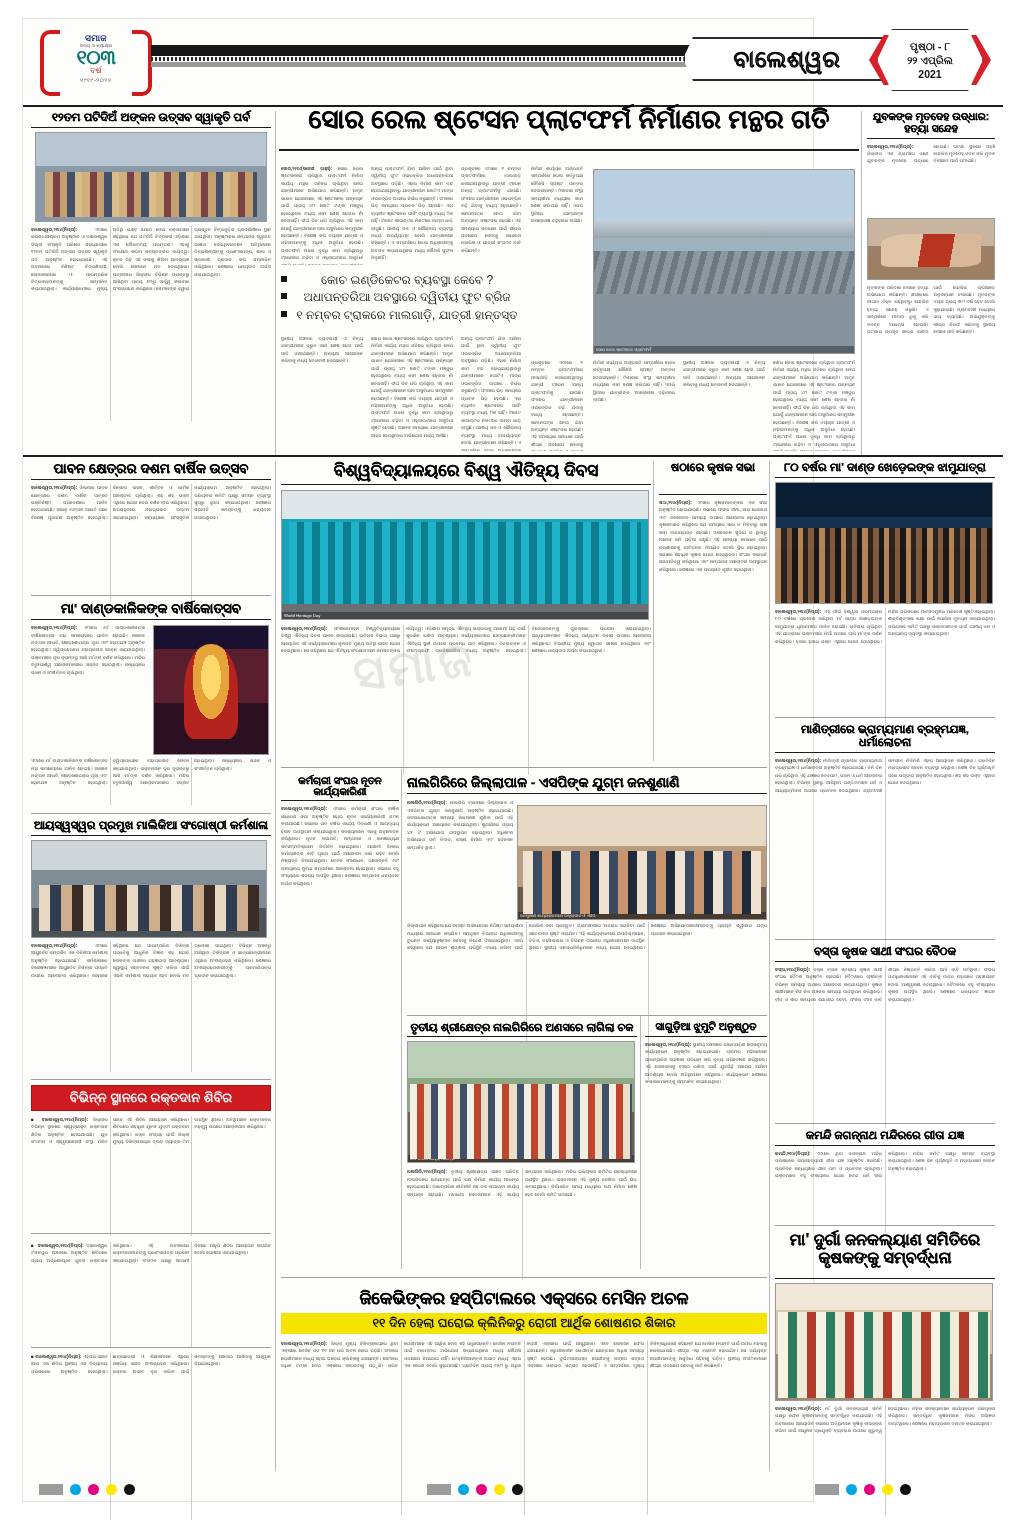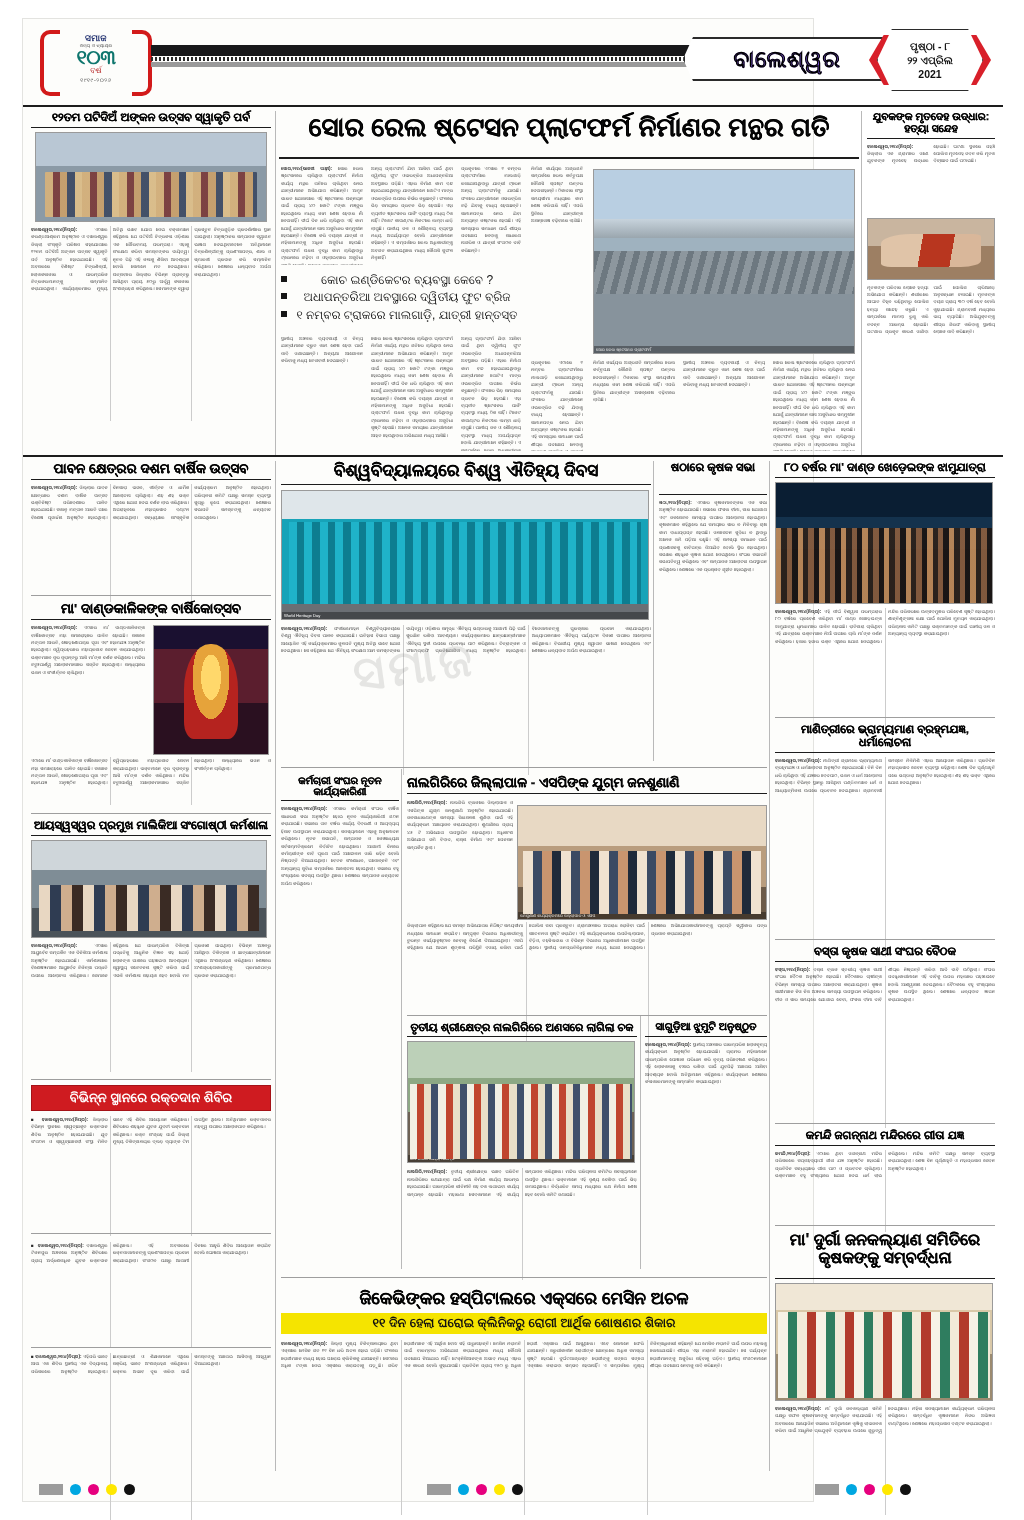--- a/index.html
+++ b/index.html
@@ -85,21 +85,21 @@
 
   .banner-plate {
     position: absolute; left: 660px; top: 18px;
     width: 200px; height: 44px;
     background: #ffffff;
     border: 2px solid #2b2b2b;
     clip-path: polygon(5% 0, 100% 0, 100% 100%, 5% 100%, 0 50%);
     display: flex; align-items: center; justify-content: center;
   }
   .banner-plate .city {
-    font-size: 23px; font-weight: bold; color: #8b5cf6;
+    font-size: 23px; font-weight: bold; color: #737373;
     letter-spacing: .5px; padding-left: 8px;
     -webkit-text-stroke: 0.4px #000;
   }
   .date-hex {
     position: absolute; left: 846px; top: 10px;
     width: 122px; height: 62px;
   }
   .date-hex .hexred {
     position: absolute; left: 0; top: 6px;
     width: 122px; height: 50px;
@@ -308,21 +308,21 @@
   </div>
 
   <div class="hrule2" style="left:0;top:86px;width:980px;"></div>
 
   <div style="position:absolute;left:8px;top:92px;width:240px;">
     <div class="hl hl-sm rulebar" style="padding-bottom:3px;">୧୨ତମ ପଟିଦିଅଁ ଅଙ୍କନ ଉତ୍ସବ ସ୍ୱାକୃତି ପର୍ବ</div>
     <div class="photo ph-group" style="margin-top:4px;width:232px;height:90px;margin-left:4px;"></div>
     <div class="body-text" style="margin-top:4px;column-count:3;column-gap:5px;column-rule:.5px solid #ccc;height:195px;"><span style="font-weight:bold">ବାଲେଶ୍ୱର,୨୧ା୪(ନିପ୍ର):</span> <span>ଏଠାରେ କରଣ୍ଡଆଶ୍ରମ ଅନୁଷ୍ଠାନ ଓ ବାଲେଶ୍ୱର ଜିଲ୍ଲା ସଂସ୍କୃତି ପରିଷଦ ସହଯୋଗରେ ୧୨ତମ ପଟିଦିଅଁ ଅଙ୍କନ ଉତ୍ସବ ସ୍ୱାକୃତି ପର୍ବ ଅନୁଷ୍ଠିତ ହୋଇଯାଇଛି। ଏହି ଅବସରରେ ବିଶିଷ୍ଟ ଚିତ୍ରଶିଳ୍ପୀ, ଲୋକକଳାକାର ଓ ପାରମ୍ପରିକ ଚିତ୍ରକରମାନଙ୍କୁ ସମ୍ମାନିତ କରାଯାଇଥିଲା। କାର୍ଯ୍ୟକ୍ରମରେ ମୁଖ୍ୟ ଅତିଥି ଭାବେ ଯୋଗ ଦେଇ ବକ୍ତାମାନେ କହିଥିଲେ ଯେ ପଟିଦିଅଁ ଚିତ୍ରକଳା ଓଡ଼ିଶାର ଏକ ଗୌରବମୟ ପରମ୍ପରା। ଏହାକୁ ସଂରକ୍ଷଣ କରିବା ସମସ୍ତଙ୍କର ଦାୟିତ୍ୱ। ନୂତନ ପିଢ଼ି ଏହି କଳାକୁ ଶିଖିବା ଆବଶ୍ୟକ ବୋଲି ସେମାନେ ମତ ଦେଇଥିଲେ। ଉତ୍ସବରେ ଜିଲ୍ଲାର ବିଭିନ୍ନ ପ୍ରାନ୍ତରୁ ଆସିଥିବା ପ୍ରାୟ ୫୦ରୁ ଊର୍ଦ୍ଧ୍ୱ କଳାକାର ଅଂଶଗ୍ରହଣ କରିଥିଲେ। ସେମାନଙ୍କ ଦ୍ୱାରା ପ୍ରସ୍ତୁତ ଚିତ୍ରଗୁଡ଼ିକ ପ୍ରଦର୍ଶନୀରେ ସ୍ଥାନ ପାଇଥିଲା। ଅନୁଷ୍ଠାନର ସମ୍ପାଦକ ସ୍ୱାଗତ ଭାଷଣ ଦେଇଥିବାବେଳେ ଅତିଥିମାନେ ଚିତ୍ରଶିଳ୍ପୀଙ୍କୁ ପ୍ରଶଂସାପତ୍ର, ଶାଲ ଓ ସ୍ମାରକୀ ପ୍ରଦାନ କରି ସମ୍ମାନିତ କରିଥିଲେ। ଶେଷରେ ଧନ୍ୟବାଦ ଅର୍ପଣ କରାଯାଇଥିଲା।</span></div>
   </div>
 
-  <div style="position:absolute;left:256px;top:92px;width:580px;">
+  <div style="position:absolute;left:256px;top:84px;width:580px;">
     <div class="hl hl-xl" style="padding:2px 0 6px;">ସୋର ରେଲ ଷ୍ଟେସନ ପ୍ଲାଟଫର୍ମ ନିର୍ମାଣର ମନ୍ଥର ଗତି</div>
     <div class="hrule2" style="left:0;top:46px;width:580px;"></div>
   </div>
 
   <ul class="bullets" style="position:absolute;left:258px;top:253px;width:240px;">
     <li>କୋଚ ଇଣ୍ଡିକେଟର ବ୍ୟବସ୍ଥା କେବେ ?</li>
     <li>ଅଧାପନ୍ତରିଆ ଅବସ୍ଥାରେ ଦ୍ୱିତୀୟ ଫୁଟ ବ୍ରିଜ</li>
     <li>୧ ନମ୍ବର ଟ୍ରାକରେ ମାଲଗାଡ଼ି, ଯାତ୍ରୀ ହାନ୍ତସ୍ତ</li>
   </ul>
 

